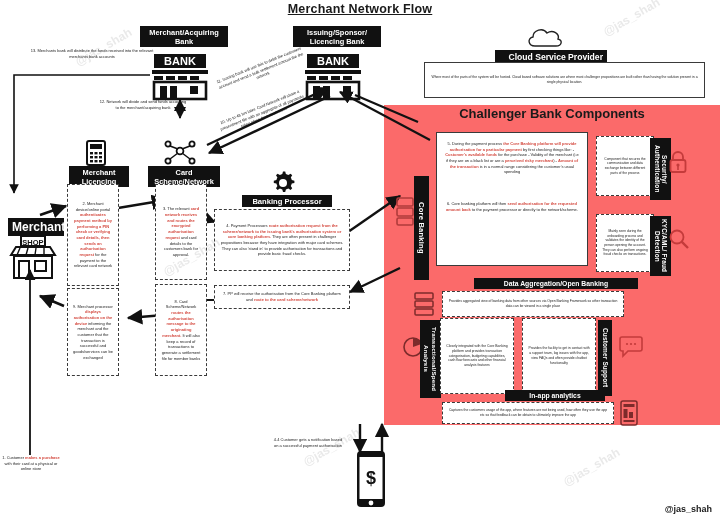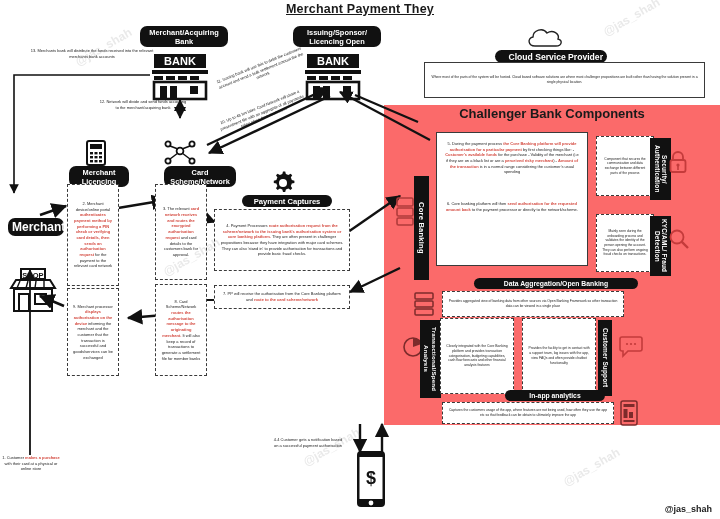--- a/index.html
+++ b/index.html
@@ -4,21 +4,21 @@
 <style>
   html,body{margin:0;padding:0;background:#ffffff;}
   body{width:720px;height:519px;position:relative;overflow:hidden;
        font-family:"Liberation Sans","DejaVu Sans",sans-serif;color:#1a1a1a;}
   .abs{position:absolute;}
   
   #page-title{left:0;top:2px;width:720px;text-align:center;font-size:12.5px;font-weight:bold;
               text-decoration:underline;letter-spacing:.2px;}
   
   .chip{background:#111;color:#fff;font-weight:bold;font-size:7.4px;padding:1.5px 4px;
-        text-align:center;line-height:1.22;display:inline-block;white-space:nowrap;border-radius:7px;}
+        text-align:center;line-height:1.22;display:inline-block;white-space:nowrap;}
   .chip.wrap{white-space:normal;}
   .vchip{background:#111;color:#fff;font-weight:bold;font-size:7.6px;padding:3px 3px;
          writing-mode:vertical-rl;text-align:center;line-height:1.2;letter-spacing:.2px;}
   
   .note{font-size:4.0px;line-height:1.42;text-align:center;color:#1c1c1c;}
   .em{color:#d4493f;font-weight:bold;}
   .bx{border:1px dashed #3a3a3a;background:#fff;box-sizing:border-box;
       padding:4px 5px;display:flex;align-items:center;justify-content:center;}
   .bxs{border:1px solid #3a3a3a;background:#fff;box-sizing:border-box;
       padding:4px 5px;display:flex;align-items:center;justify-content:center;}
@@ -29,21 +29,21 @@
   
   svg{display:block;overflow:visible;}
   #watermark-a,#watermark-b,#watermark-c,#watermark-d,#watermark-e{
      color:rgba(120,120,120,.16);font-size:12px;font-weight:bold;
      transform:rotate(-30deg);pointer-events:none;}
   #footer-handle{right:8px;bottom:5px;font-size:9px;font-weight:bold;color:#222;}
 </style>
 </head>
 <body>
 
-<div class="abs" id="page-title">Merchant Payment They</div>
+<div class="abs" id="page-title">Merchant Network Flow</div>
 
 <div class="abs" id="challenger-panel"></div>
 <div class="abs" id="challenger-title">Challenger Bank Components</div>
 
 <div class="abs" style="left:525px;top:26px;">
   <svg width="40" height="22" viewBox="0 0 40 22">
       <path d="M10 20 C3 20 2 12 8 11 C8 4 18 1 22 7 C28 3 35 8 33 13 C38 14 37 20 31 20 Z" fill="none" stroke="#222" stroke-width="1.4"></path>
     </svg>
 </div>
 <div class="abs chip" style="left:495px;top:50px;width:104px;font-size:8.6px;text-align:right;">Cloud Service Provider</div>
@@ -61,21 +61,21 @@
       <rect x="16" y="24" width="9" height="4" fill="#111"></rect>
     <rect x="28" y="24" width="9" height="4" fill="#111"></rect>
       <rect x="40" y="24" width="9" height="4" fill="#111"></rect>
     <rect x="4" y="30" width="52" height="17" fill="none" stroke="#111" stroke-width="2.6"></rect>
     <rect x="10" y="34" width="7" height="13" fill="#111"></rect>
       <rect x="20" y="34" width="7" height="13" fill="#111"></rect>
     <rect x="40" y="34" width="8" height="8" fill="#111"></rect>
   </svg>
 </div>
 
-<div class="abs chip wrap" style="left:293px;top:26px;width:80px;">Issuing/Sponsor/ Licencing Open</div>
+<div class="abs chip wrap" style="left:293px;top:26px;width:80px;">Issuing/Sponsor/ Licencing Bank</div>
 <div class="abs" style="left:303px;top:52px;">
   <svg width="60" height="48" viewBox="0 0 60 48">
     <rect x="4" y="2" width="52" height="14" fill="#111"></rect>
     <text x="30" y="13" font-family="Liberation Sans, sans-serif" font-size="11" font-weight="bold" fill="#fff" text-anchor="middle">BANK</text>
     <rect x="2" y="18" width="56" height="4" fill="#111"></rect>
     <rect x="4" y="24" width="9" height="4" fill="#111"></rect>
       <rect x="16" y="24" width="9" height="4" fill="#111"></rect>
     <rect x="28" y="24" width="9" height="4" fill="#111"></rect>
       <rect x="40" y="24" width="9" height="4" fill="#111"></rect>
     <rect x="4" y="30" width="52" height="17" fill="none" stroke="#111" stroke-width="2.6"></rect>
@@ -157,24 +157,24 @@
 <div class="abs" style="left:163px;top:140px;">
   <svg width="34" height="26" viewBox="0 0 34 26">
     <circle cx="17" cy="11" r="3.4" fill="none" stroke="#111" stroke-width="1.8"></circle>
     <circle cx="5" cy="4" r="2.6" fill="none" stroke="#111" stroke-width="1.8"></circle>
     <circle cx="29" cy="4" r="2.6" fill="none" stroke="#111" stroke-width="1.8"></circle>
     <circle cx="5" cy="21" r="2.6" fill="none" stroke="#111" stroke-width="1.8"></circle>
     <circle cx="29" cy="21" r="2.6" fill="none" stroke="#111" stroke-width="1.8"></circle>
     <path d="M7,6 L15,9 M27,6 L19,9 M7,19 L15,13 M27,19 L19,13" stroke="#111" stroke-width="1.5"></path>
   </svg>
 </div>
-<div class="abs chip wrap" style="left:164px;top:166px;width:64px;">Card Scheme/Network</div>
+<div class="abs chip wrap" style="left:148px;top:166px;width:64px;">Card Scheme/Network</div>
 
 <div class="abs chip" style="left:8px;top:218px;width:48px;font-size:12px;">Merchant</div>
-<div class="abs" style="left:8px;top:235px;margin-top:33px;">
+<div class="abs" style="left:8px;top:235px;">
   <svg width="50" height="44" viewBox="0 0 50 44">
     <rect x="13" y="1" width="24" height="10" fill="none" stroke="#111" stroke-width="2"></rect>
     <text x="25" y="9.5" font-family="Liberation Sans, sans-serif" font-size="7.5" font-weight="bold" fill="#111" text-anchor="middle">SHOP</text>
     <path d="M3,20 L8,12 L42,12 L47,20 Z" fill="none" stroke="#111" stroke-width="2"></path>
     <path d="M12,13 L9,20 M20,13 L18,20 M28,13 L27,20 M36,13 L36,20" stroke="#111" stroke-width="1.4"></path>
     <rect x="6" y="21" width="38" height="22" fill="none" stroke="#111" stroke-width="2"></rect>
     <rect x="11" y="26" width="10" height="17" fill="none" stroke="#111" stroke-width="2"></rect>
     <rect x="27" y="26" width="11" height="10" fill="none" stroke="#111" stroke-width="2"></rect>
   </svg>
 </div>
@@ -193,21 +193,21 @@
 </div>
 
 <div class="abs note" style="left:2px;top:455px;width:58px;">1. Customer <span class="em">makes a purchase</span> with their card at a physical or online store</div>
 
 <div class="abs" style="left:270px;top:170px;">
   <svg width="26" height="26" viewBox="0 0 26 26">
     <path d="M13,1.5 l2.2,0 l.7,2.6 a9,9 0 0 1 2.4,1 l2.3,-1.4 l1.6,1.6 l-1.4,2.3 a9,9 0 0 1 1,2.4 l2.6,.7 l0,2.2 l-2.6,.7 a9,9 0 0 1 -1,2.4 l1.4,2.3 l-1.6,1.6 l-2.3,-1.4 a9,9 0 0 1 -2.4,1 l-.7,2.6 l-2.2,0 l-.7,-2.6 a9,9 0 0 1 -2.4,-1 l-2.3,1.4 l-1.6,-1.6 l1.4,-2.3 a9,9 0 0 1 -1,-2.4 l-2.6,-.7 l0,-2.2 l2.6,-.7 a9,9 0 0 1 1,-2.4 l-1.4,-2.3 l1.6,-1.6 l2.3,1.4 a9,9 0 0 1 2.4,-1 z" fill="#111"></path>
     <circle cx="13" cy="13" r="4" fill="#fff"></circle>
   </svg>
 </div>
-<div class="abs chip" style="left:242px;top:195px;width:82px;font-size:7.6px;">Payment Captures</div>
+<div class="abs chip" style="left:242px;top:195px;width:82px;font-size:7.6px;">Banking Processor</div>
 <div class="abs bx" style="left:214px;top:209px;width:136px;height:62px;">
   <div class="note">4. Payment Processors <span class="em">route authorisation request from the scheme/network to the issuing bank's authorisation system or core banking platform.</span> They are often present in challenger propositions because they have integration with major card schemes. They can also 'stand in' to provide authorisation for transactions and provide basic fraud checks.</div>
 </div>
 <div class="abs bx" style="left:214px;top:285px;width:136px;height:24px;">
   <div class="note">7. PP will receive the authorisation from the Core Banking platform and <span class="em">route to the card scheme/network</span></div>
 </div>
 
 <div class="abs" style="left:396px;top:196px;">
   <svg width="18" height="30" viewBox="0 0 18 30">
     <rect x="1" y="2" width="16" height="8" rx="1.5" fill="none" stroke="#b03b3b" stroke-width="1.6"></rect>

